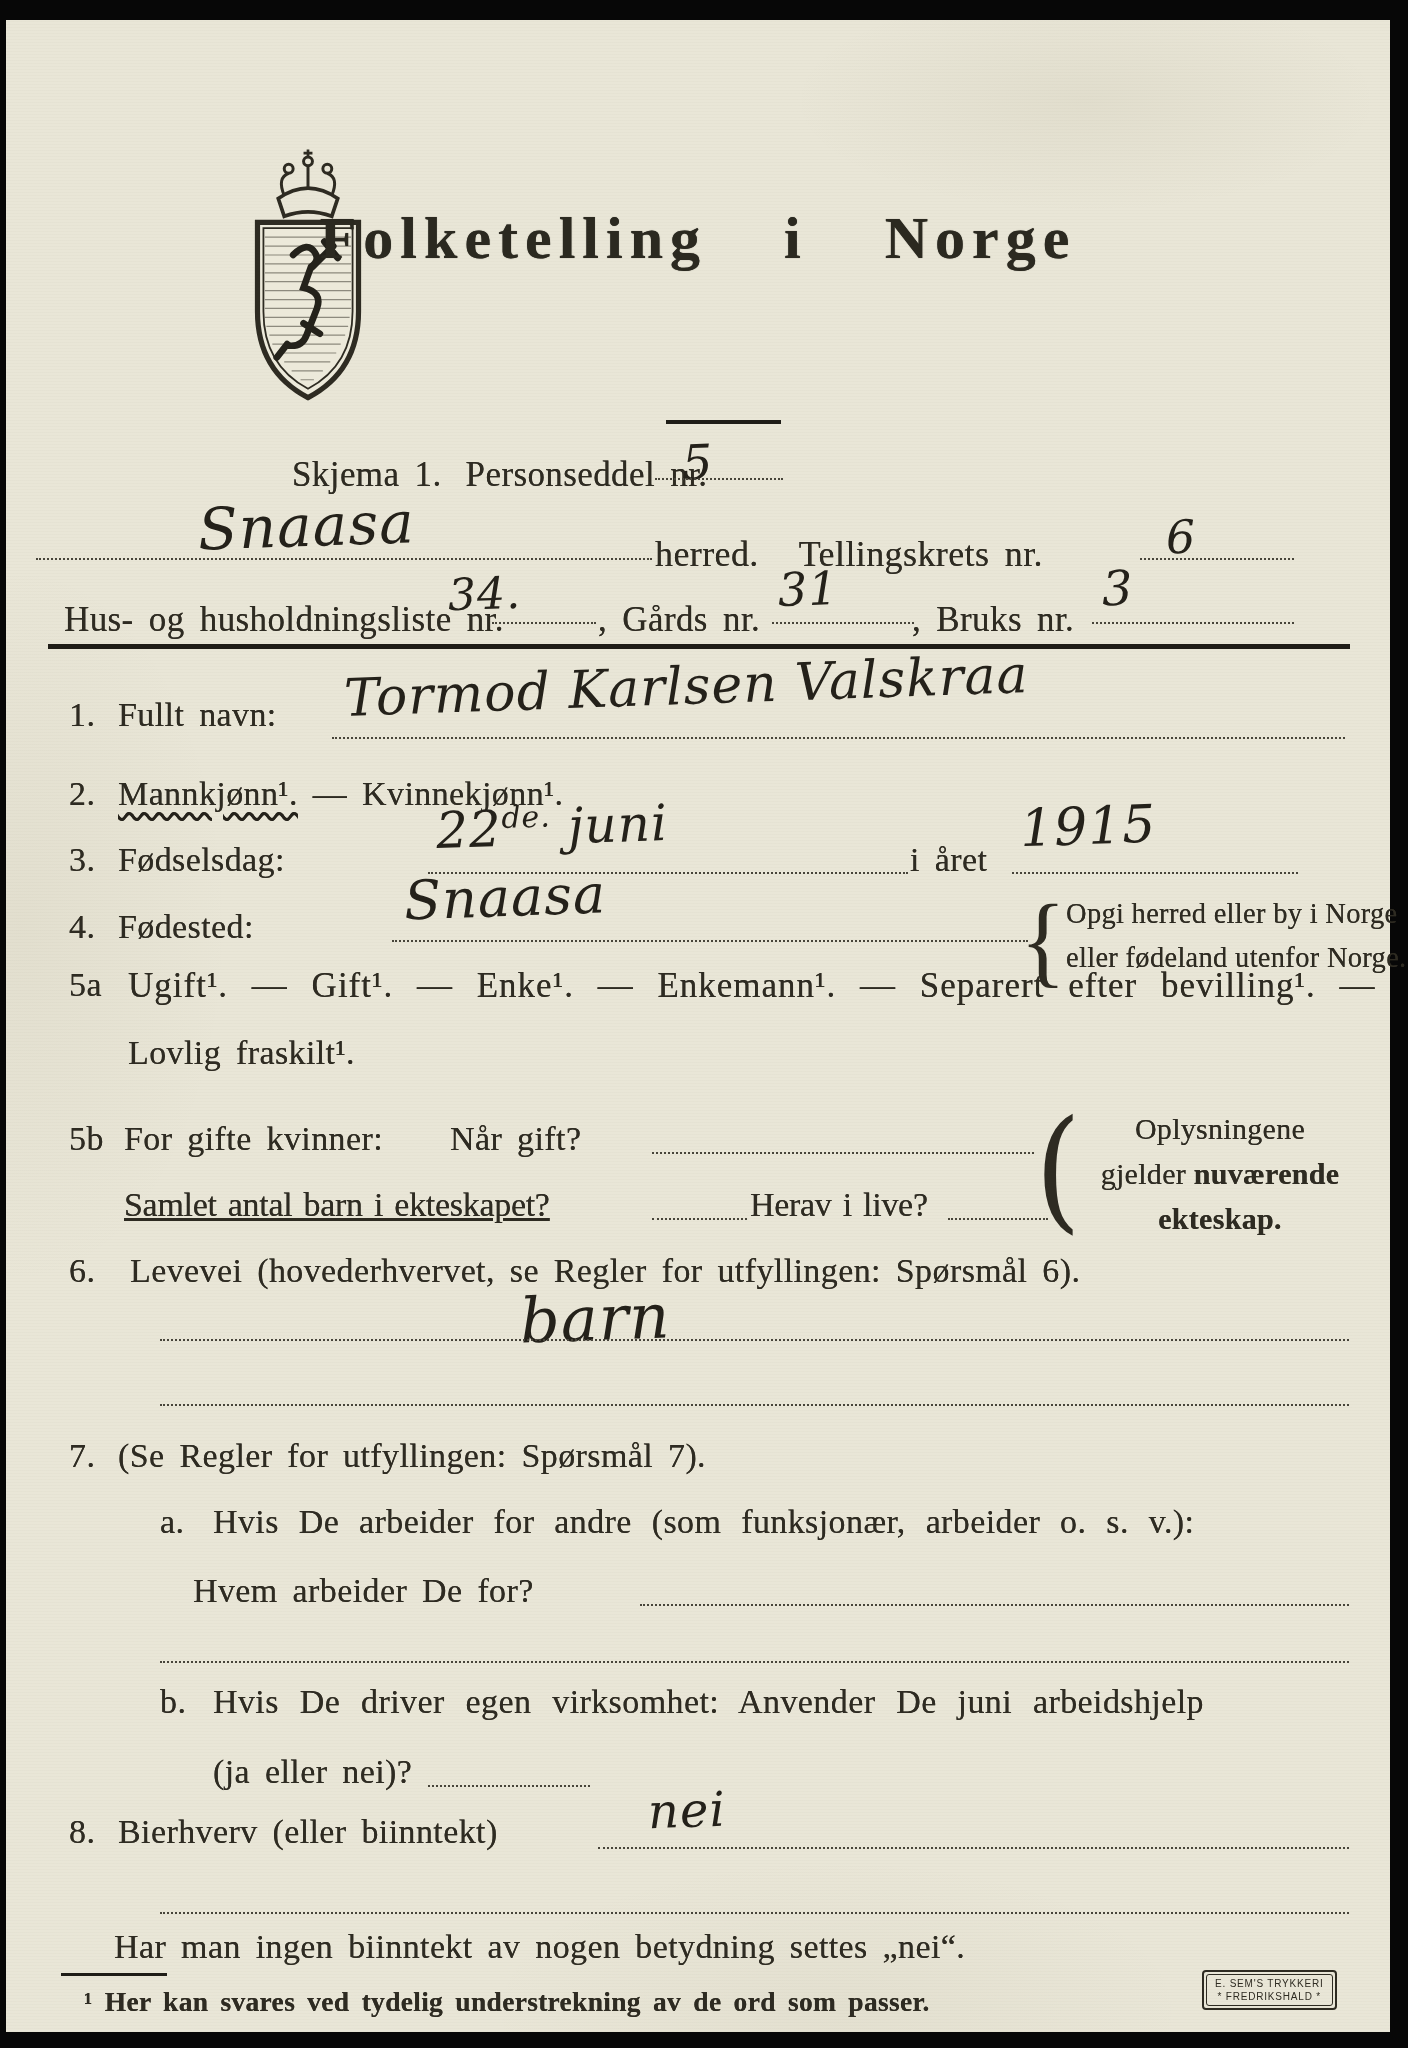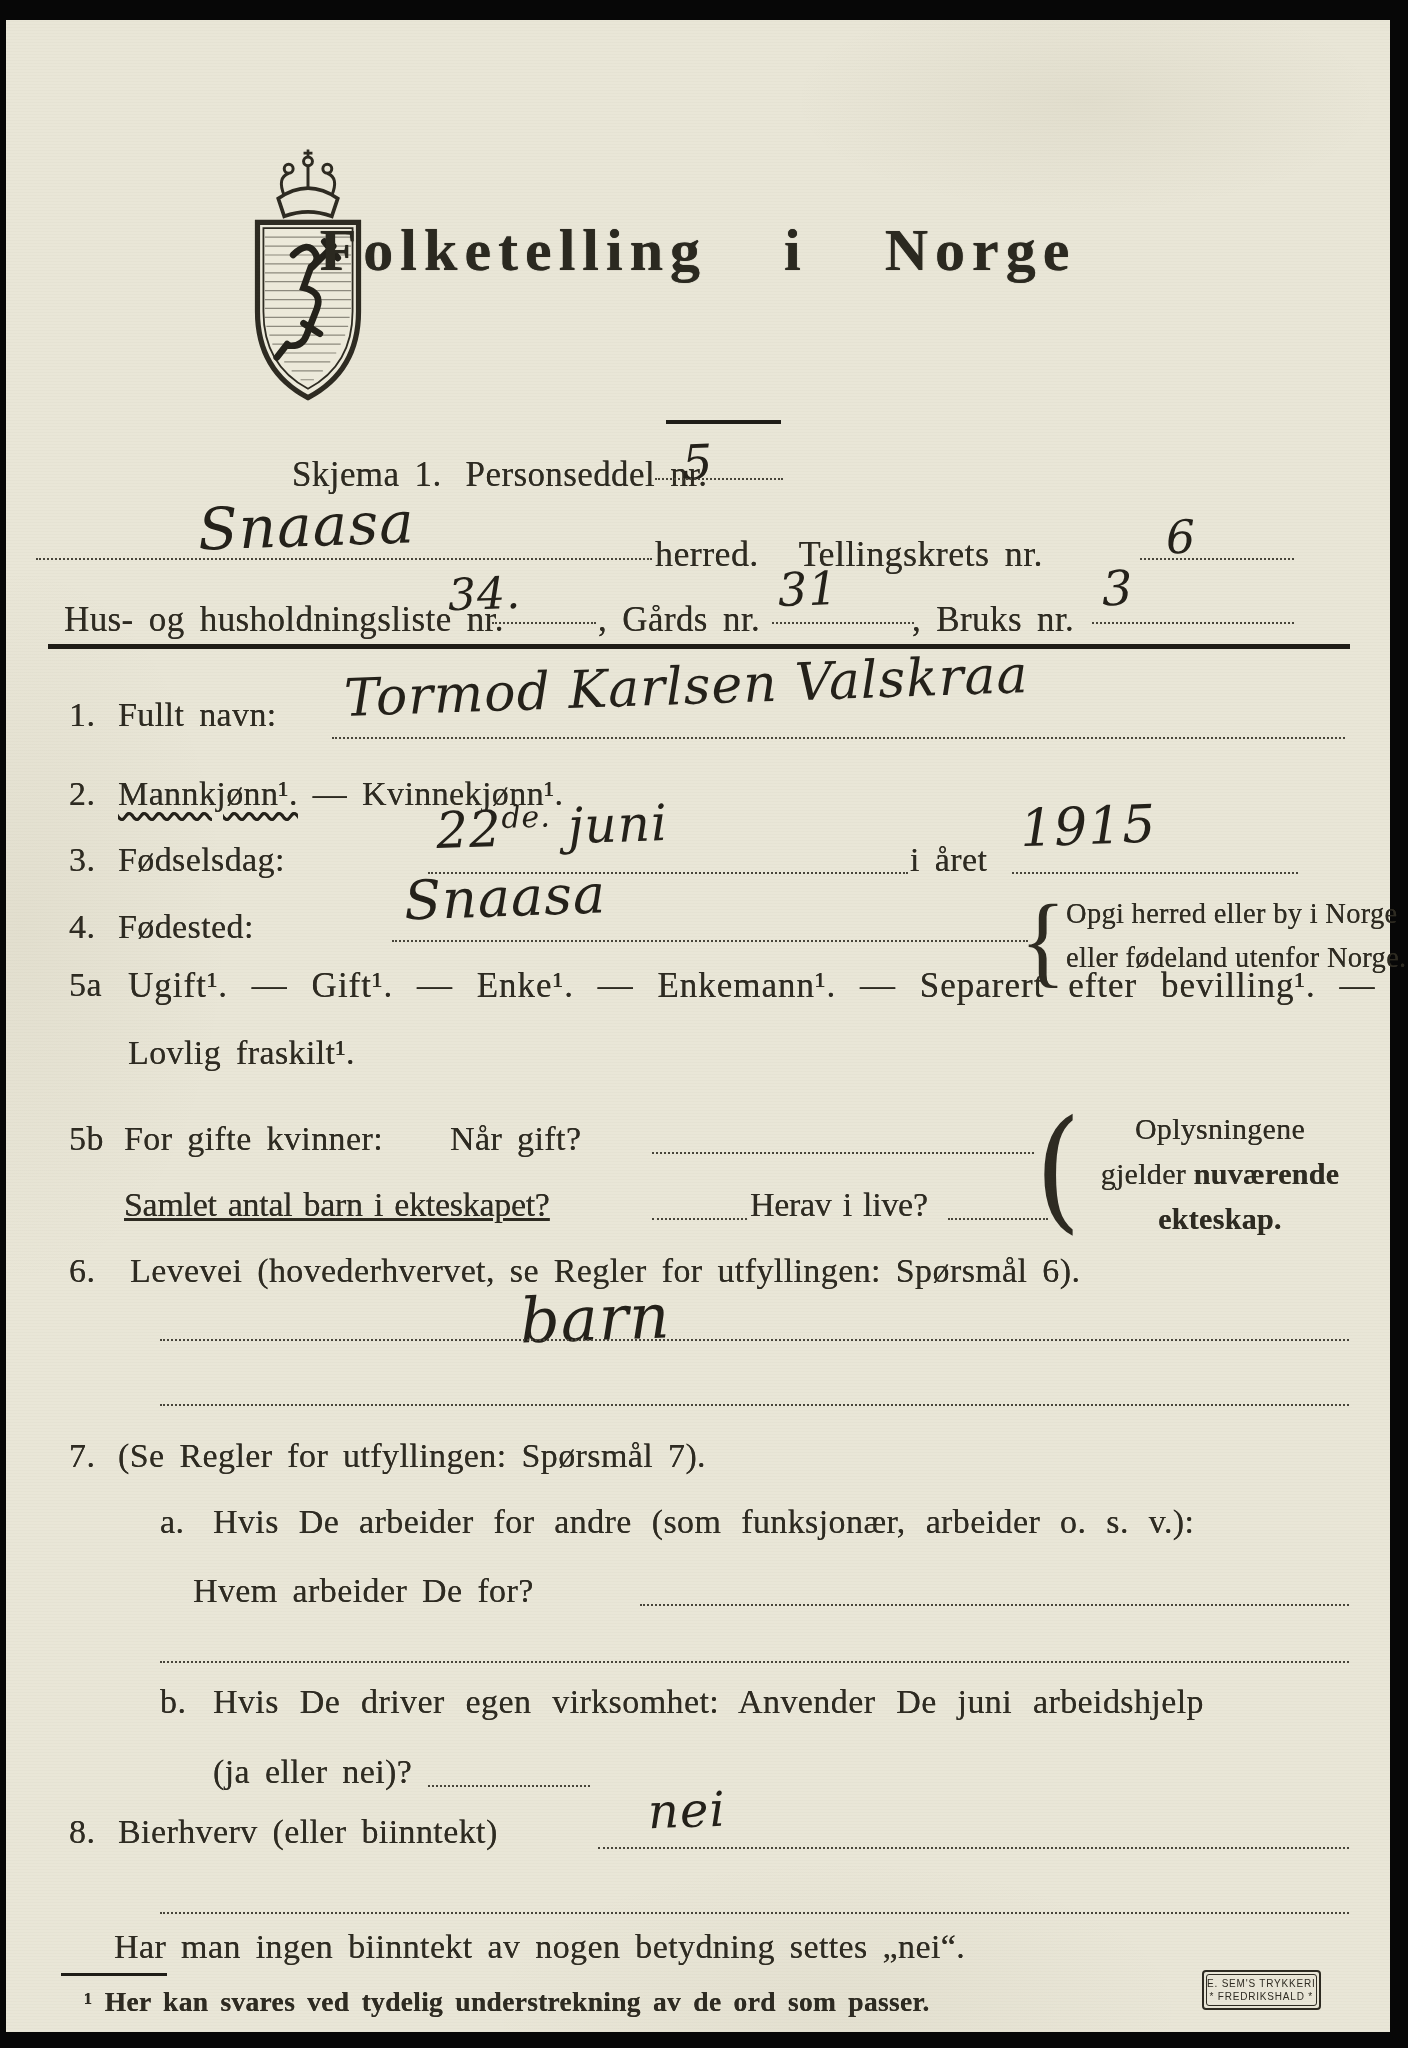--- a/index.html
+++ b/index.html
@@ -42,21 +42,21 @@
   .brace{position:absolute;color:#2e2b22;font-weight:normal;transform-origin:top left;}
   .sidenote{position:absolute;font-size:28.5px;line-height:1.55;letter-spacing:.3px;white-space:nowrap;color:#2e2b22;text-shadow:0 0 .5px rgba(43,40,30,.85);}
   .sidenote2{position:absolute;font-size:30px;line-height:1.5;text-align:center;letter-spacing:.3px;white-space:nowrap;color:#2e2b22;text-shadow:0 0 .5px rgba(43,40,30,.85);}
   .b{font-weight:bold;}
   .wavy-underline{text-decoration:underline;text-decoration-style:wavy;text-decoration-thickness:2.5px;text-decoration-color:#24211a;text-underline-offset:7px;}
   .stamp{
     position:absolute;border:2.5px solid #2e2b22;border-radius:4px;padding:2px;
     background:transparent;
   }
   .stamp-inner{
-    border:1.2px solid #2e2b22;border-radius:3px;padding:2px 0;text-align:center;
+    border:1.2px solid #2e2b22;border-radius:3px;padding:2px 8px;text-align:center;
     font-family:"Liberation Sans","DejaVu Sans",sans-serif;font-size:10px;line-height:1.3;
     letter-spacing:.8px;color:#2e2b22;white-space:nowrap;
   }
   .footnote{font-weight:bold;font-size:27.5px;letter-spacing:.3px;word-spacing:5px;}
   sup{font-size:60%;}
   .gap40{display:inline-block;width:40px;}
   .gap24{display:inline-block;width:24px;}
 </style>
 </head>
 <body>
@@ -76,21 +76,21 @@
         <path d="M30 54 h60 v56 q0 36 -30 52 q-30 -16 -30 -52 z" stroke-width="1.2"></path>
         <path d="M31 60h58 M31 66h58 M31 72h58 M31 78h58 M31 84h58 M31 90h58 M31 96h58 M31 102h58 M31 108h58 M31 114h57 M32 120h55 M34 126h51 M36 132h46 M40 138h39 M44 144h31 M49 150h21 M55 156h9" stroke-width="0.8" opacity="0.5"></path>
         <g stroke="#24221b" stroke-width="4.5" stroke-linecap="round">
           <path d="M50 72 q10 -10 15 -1 q3 5 -3 9 l-5 14 q13 3 9 14 l-7 18 q-3 8 -12 7"></path>
           <path d="M46 132 l-7 9 M57 118 l11 7 M63 80 l14 -14 M71 63 l9 11"></path>
         </g>
       </g>
     </svg>
   </div>
 
-  <div class="title" style="top:196px;">Folketelling i Norge</div>
+  <div class="title" style="top:184px;">Folketelling i Norge</div>
   <div class="rule" style="left:660px;top:400px;width:115px;height:4px;"></div>
 
   <div class="print" style="left:286px;top:435px;font-size:35px;">
     <span>Skjema 1.</span><span class="gap24"></span><span>Personseddel nr.</span>
   </div>
   <div class="hand" style="left:676px;top:414px;font-size:48px;">5</div>
   <div class="dotline" style="left:649px;top:458px;width:128px;"></div>
 
   <div class="hand" style="left:192px;top:472px;font-size:58px;">Snaasa</div>
   <div class="dotline" style="left:30px;top:538px;width:616px;"></div>

